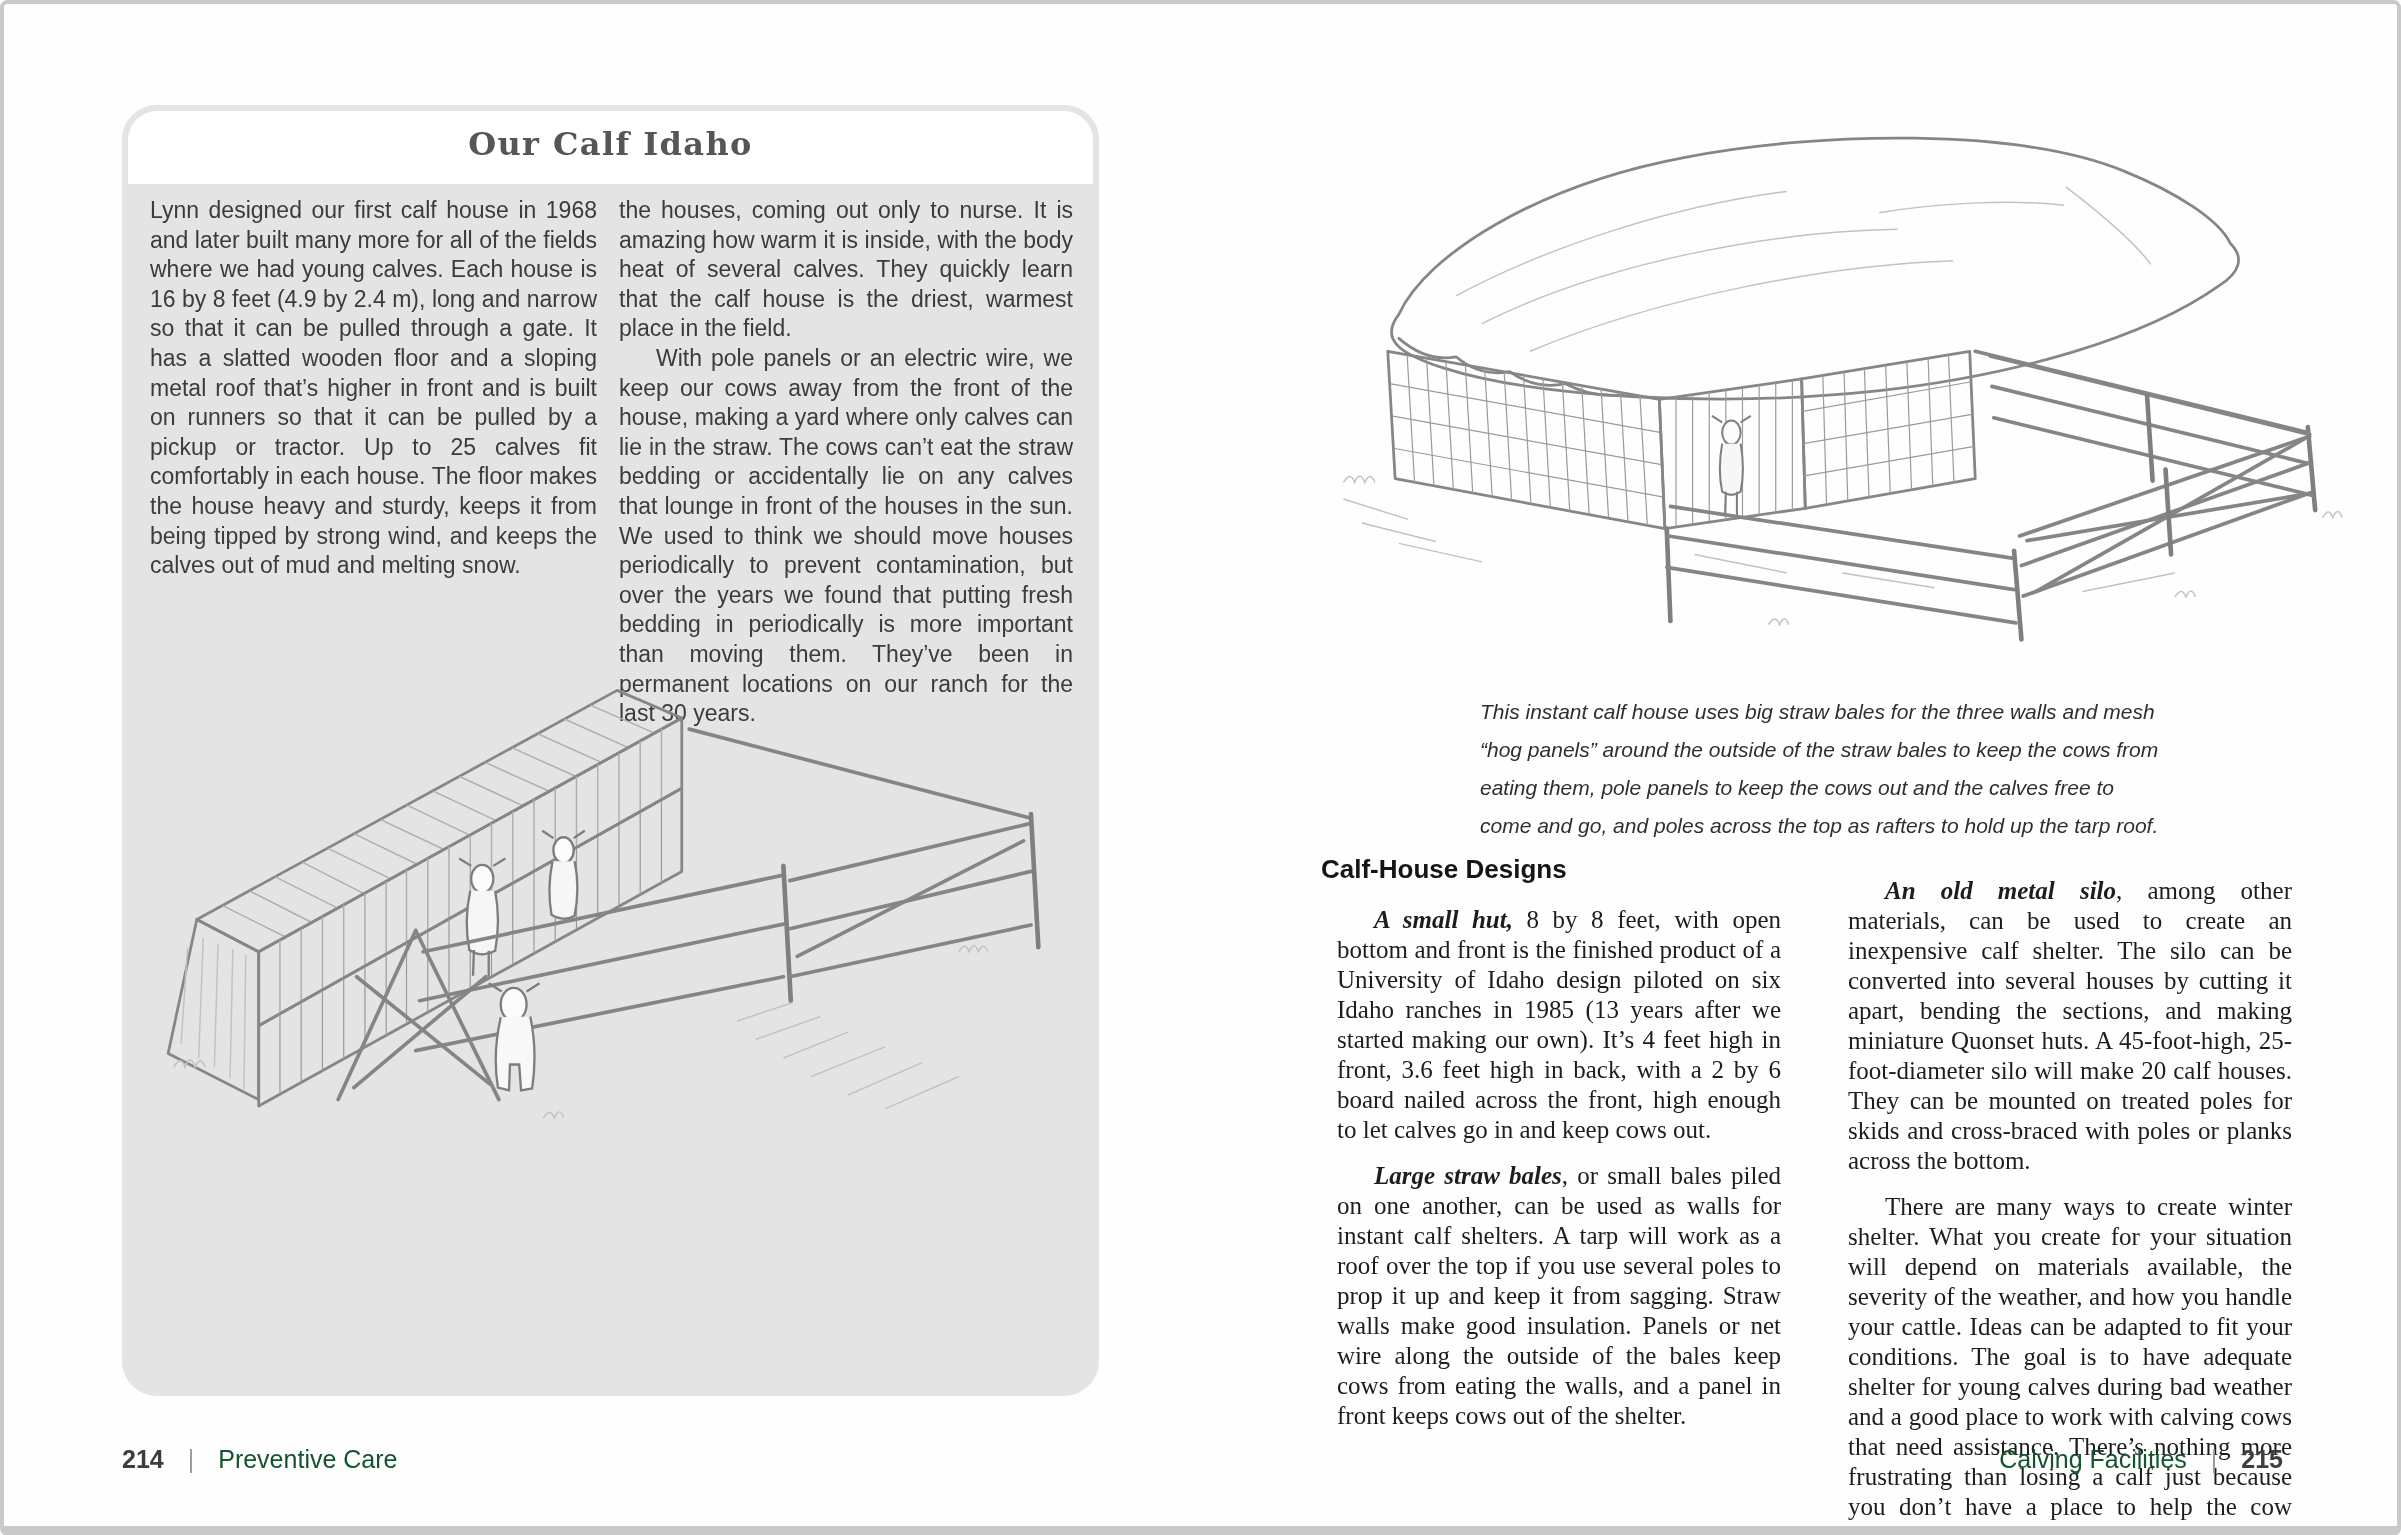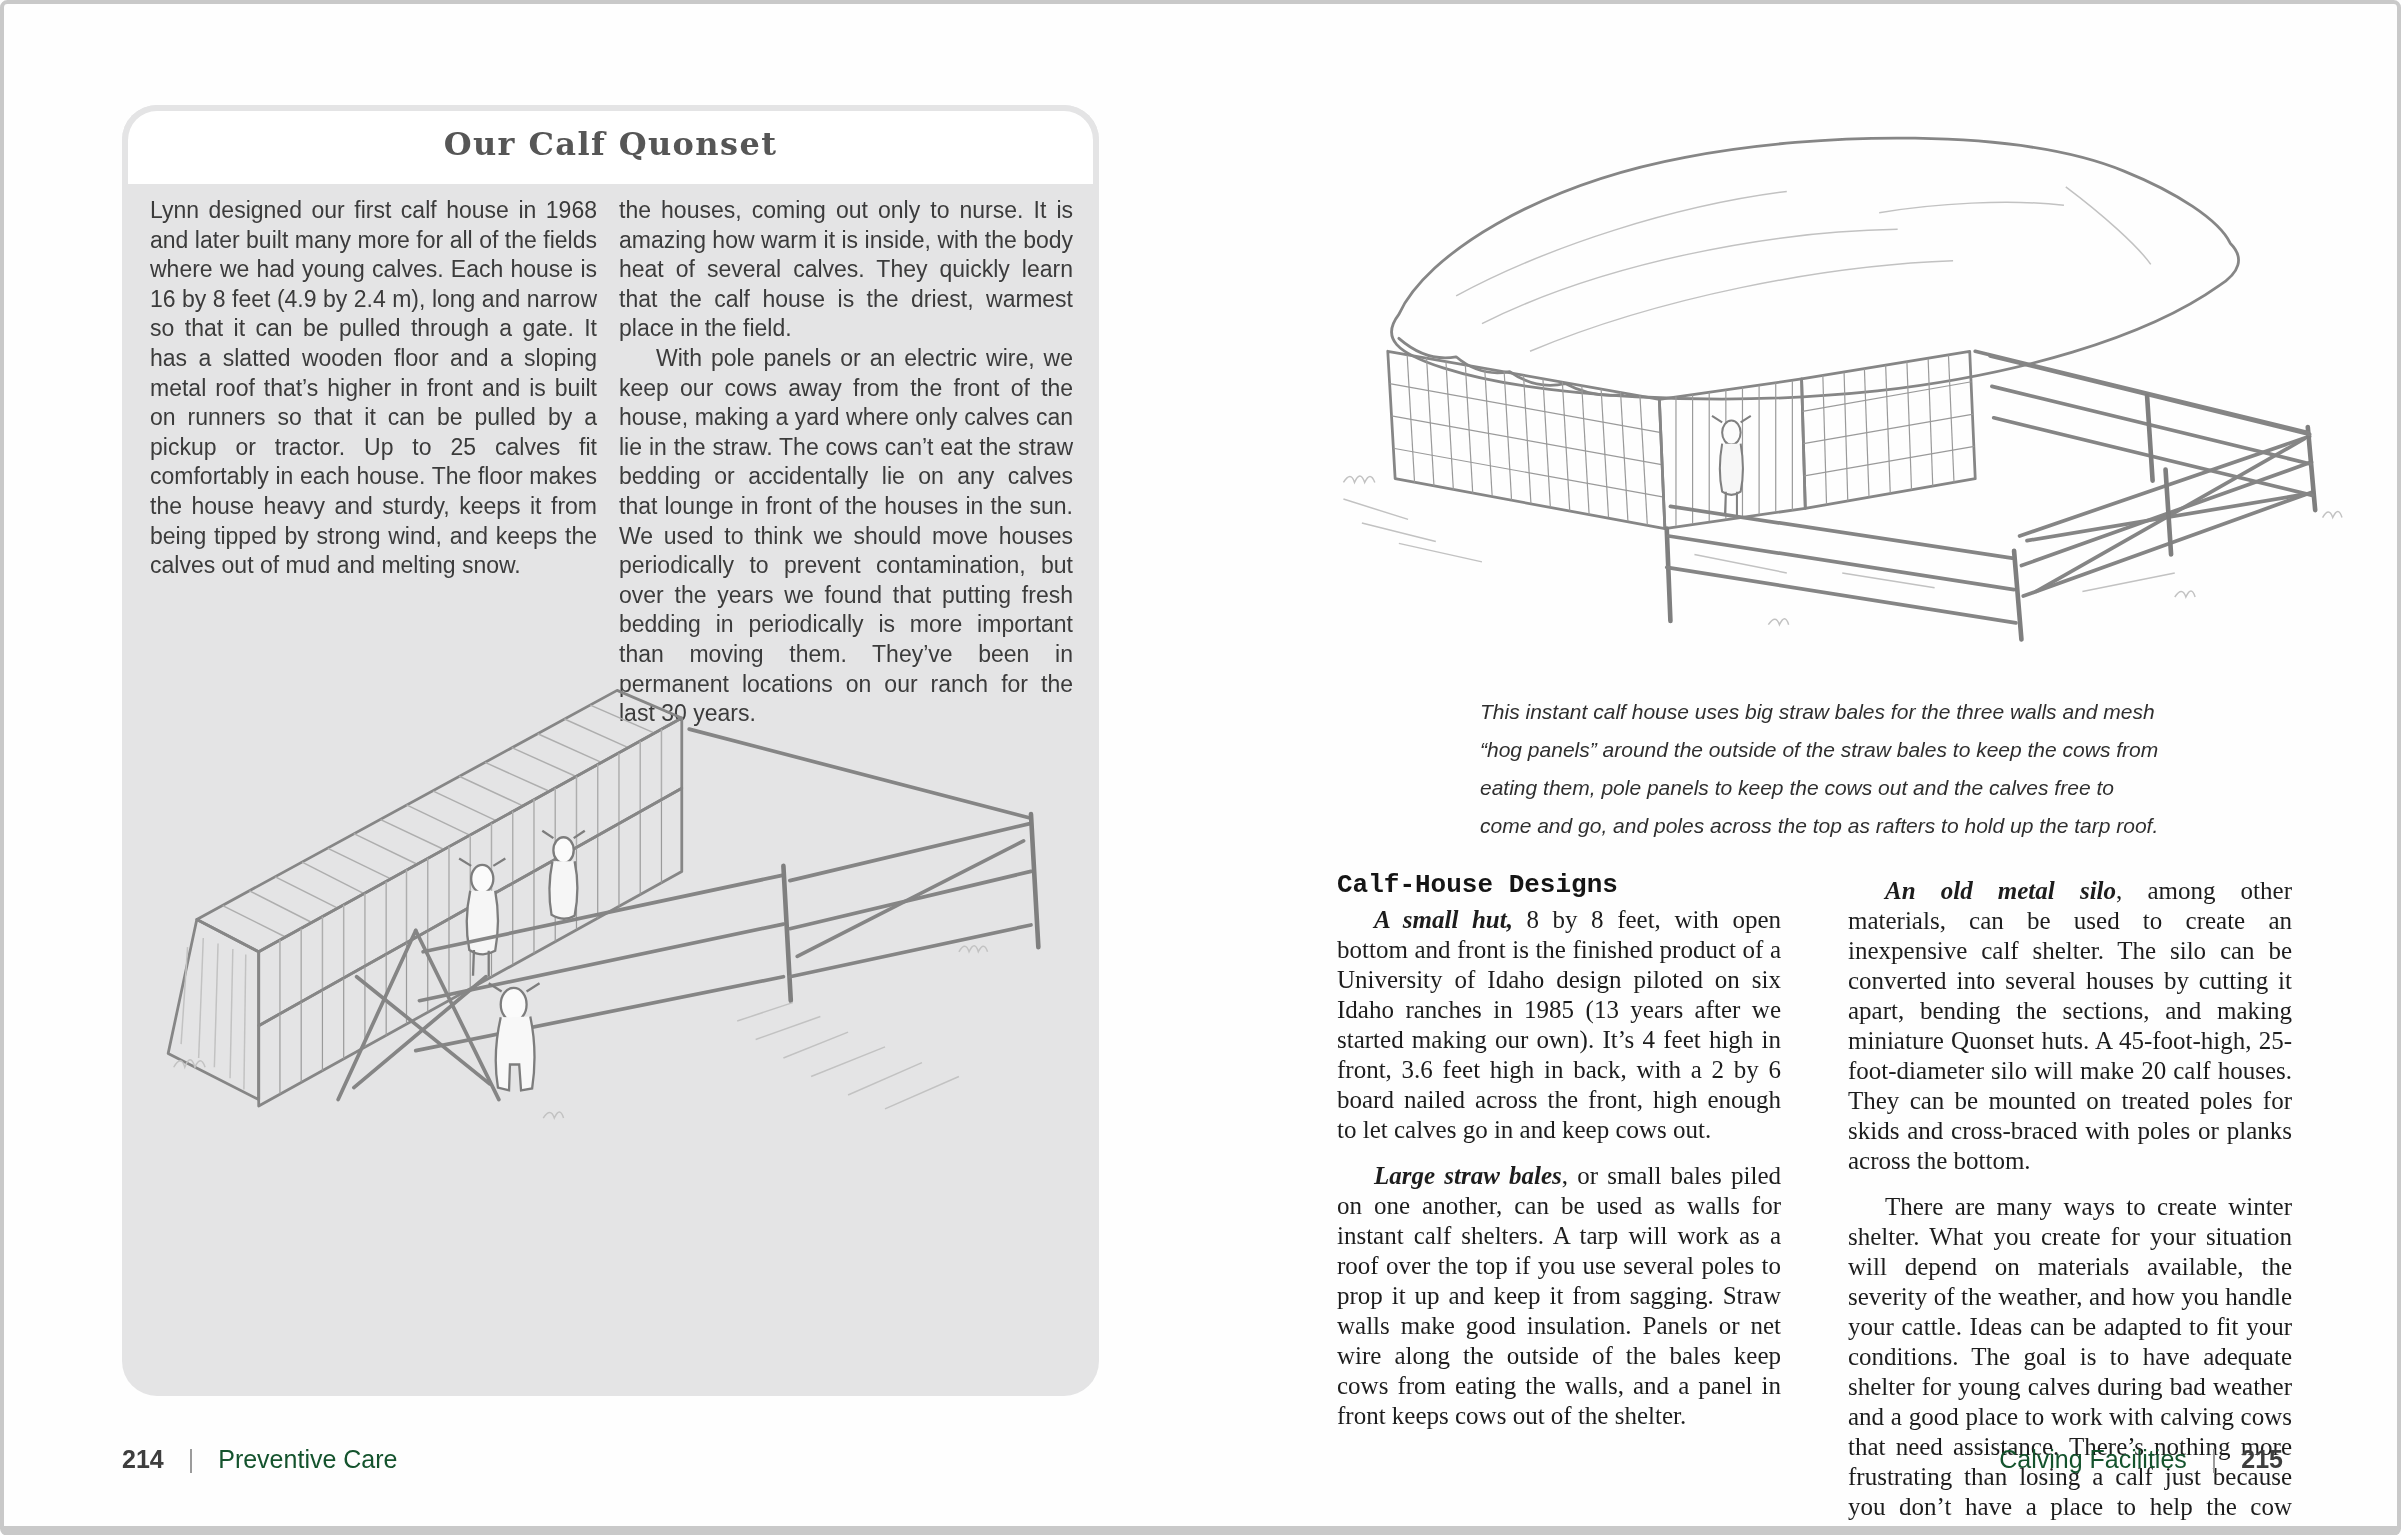--- a/index.html
+++ b/index.html
@@ -34,22 +34,22 @@
   .footer .num{font-weight:bold;color:#3e3e3e;}
   .footer .sep{color:#9b9b9b;padding:0 24px;font-weight:normal;}
   .footer .sec{color:#14532d;}
   .foot-left{left:122px;}
   .foot-right{right:118px;text-align:right;}
 
   
   .illu-right{left:1288px;top:74px;width:1090px;height:573px;}
   .cap-right{position:absolute;left:1480px;top:672px;width:683px;text-align:left;}
 
-  .heading{position:absolute;left:1321px;top:854px;margin:16px;font-size:26px;font-weight:bold;
-           color:#151515;font-family:Liberation Mono, monospace;}
+  .heading{position:absolute;left:1321px;top:854px;margin:0;font-size:26px;font-weight:bold;
+           color:#151515;font-family:Liberation Sans, sans-serif;}
   .sercol{position:absolute;width:476px;font-family:"Liberation Serif",serif;
           font-size:25px;line-height:30px;color:#1d1d1d;text-align:justify;}
   .sercol p{margin:16px;}
   .sercol p.ind{text-indent:37px;}
   .ser-a{left:1321px;top:889px;}
   .ser-b{left:1832px;top:860px;}
   .lead{font-weight:bold;font-style:italic;}
 
   svg .ln{stroke:#868686;stroke-width:3;fill:none;stroke-linecap:round;stroke-linejoin:round;}
   svg .thin{stroke:#aeaeae;stroke-width:1.6;fill:none;}
@@ -59,21 +59,21 @@
   svg .rail{stroke:#858585;stroke-width:4;fill:none;stroke-linecap:round;}
 </style>
 </head>
 <body>
 
 <div class="sheet">
   <div class="frame"></div>
 
   <div class="panel">
     <div class="panel-header">
-      <h2 class="panel-title">Our Calf Quonset</h2>
+      <h2 class="panel-title">Our Calf Idaho</h2>
     </div>
 
     <div class="boxcol col-a">
       <p>Lynn designed our first calf house in 1968 and later built many more for all of the fields where we had young calves. Each house is 16 by 8 feet (4.9 by 2.4 m), long and narrow so that it can be pulled through a gate. It has a slatted wooden floor and a sloping metal roof that’s higher in front and is built on runners so that it can be pulled by a pickup or tractor. Up to 25 calves fit comfortably in each house. The floor makes the house heavy and sturdy, keeps it from being tipped by strong wind, and keeps the calves out of mud and melting snow.</p>
     </div>
     <div class="boxcol col-b">
       <p>the houses, coming out only to nurse. It is amazing how warm it is inside, with the body heat of several calves. They quickly learn that the calf house is the driest, warmest place in the field.</p>
       <p class="ind">With pole panels or an electric wire, we keep our cows away from the front of the house, making a yard where only calves can lie in the straw. The cows can’t eat the straw bedding or accidentally lie on any calves that lounge in front of the houses in the sun. We used to think we should move houses periodically to prevent contamination, but over the years we found that putting fresh bedding in periodically is more important than moving them. They’ve been in permanent locations on our ranch for the last 30 years.</p>
     </div>
 

